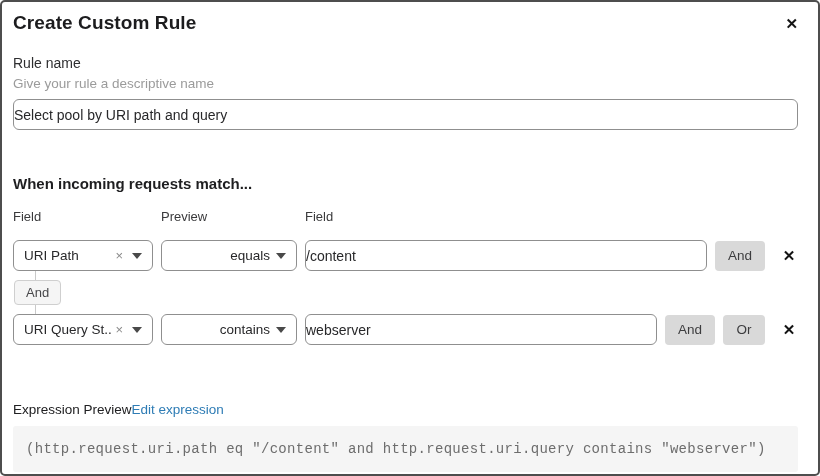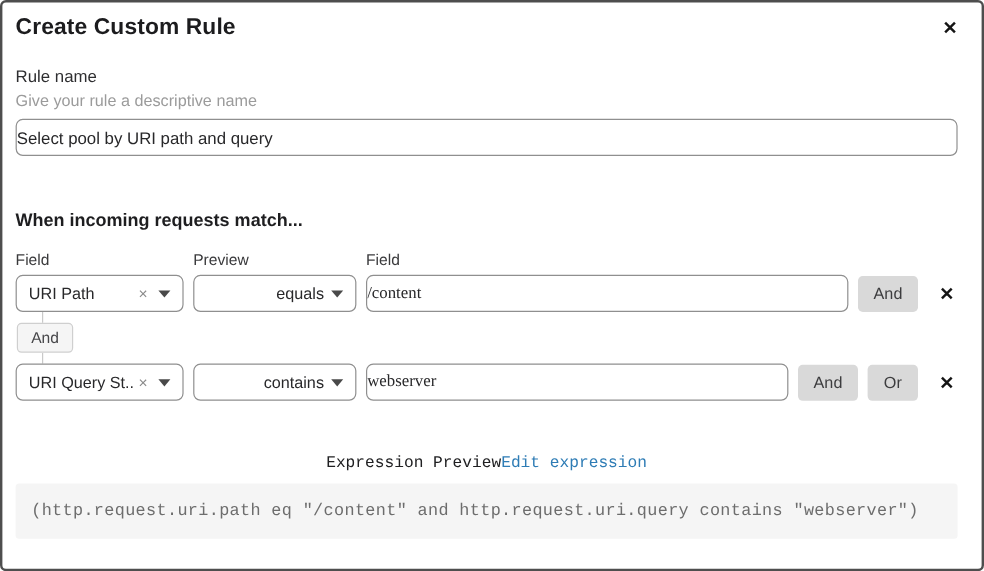--- a/index.html
+++ b/index.html
@@ -30,50 +30,50 @@
   }
   .rule-input { width:100%; margin-top:8px; }
 
   
   .match-heading { margin-top:45px; font-size:15px; font-weight:700; color:#1e1e20; }
   .cols { display:flex; margin-top:17px; font-size:13px; color:#3a3a3c; }
   .col-field { width:148px; }
   .col-operator { width:144px; }
   .col-value { flex:1; }
 
-  .match-row { display:flex; align-items:center; margin-top:5px; }
+  .match-row { display:flex; align-items:center; margin-top:16px; }
   .select {
     width:140px; height:31px; border:1px solid #8f8f8f; border-radius:6px;
     display:flex; align-items:center; padding:0 10px; margin-right:8px;
     font-size:13.5px; color:#28282a; background:#fff; cursor:pointer;
   }
   .sel-label { flex:1; white-space:nowrap; overflow:hidden; }
   .sel-clear { color:#8a8a8a; font-size:13px; margin:0 9px 0 4px; line-height:1; }
   .caret { width:0; height:0; border-left:5px solid transparent; border-right:5px solid transparent; border-top:6px solid #494949; }
   .operator-select { width:136px; }
   .operator-select .sel-label { margin-right:6px;text-align:right; }
-  .value-input { flex:1;font-family:Liberation Serif, serif; }
+  .value-input { flex:1; }
 
   .logic-btn {
     height:30px; min-width:48px; padding:0 13px; margin-left:8px;
     background:#d9d9d9; border:none; border-radius:4px;
     font-family:inherit; font-size:13.5px; color:#3d3d3f; cursor:pointer;
   }
   .row-close { width:18px; margin-left:15px; text-align:center; font-size:15px; font-weight:700; color:#141414; cursor:pointer; }
 
   
   .connector-line { width:1px; height:9px; background:#c9c9c9; margin-left:22px; }
   .connector-badge {
     height:25px; padding:0 11px; margin-left:1px;
     background:#f5f5f5; border:1px solid #cfcfcf; border-radius:4px;
     font-family:inherit; font-size:13px; color:#47474a; cursor:pointer; display:inline-block;
   }
 
   
-  .preview-head { display:flex; justify-content:center; align-items:baseline; margin-top:45px;font-family:Liberation Mono, monospace; }
+  .preview-head { display:flex; justify-content:flex-start; align-items:baseline; margin-top:57px; }
   .preview-label { font-size:13.5px; color:#202022; }
   .edit-link { font-size:13.5px; color:#2e7cb5; cursor:pointer; text-decoration:none; }
   .code-block {
     margin-top:9px; background:#f5f5f5; border-radius:3px;
     padding:15px 13px; white-space:nowrap; overflow:hidden;
     font-family:"Liberation Mono", monospace; font-size:14px; letter-spacing:.3px; color:#6d6d6d;
   }
 </style>
 </head>
 <body>

